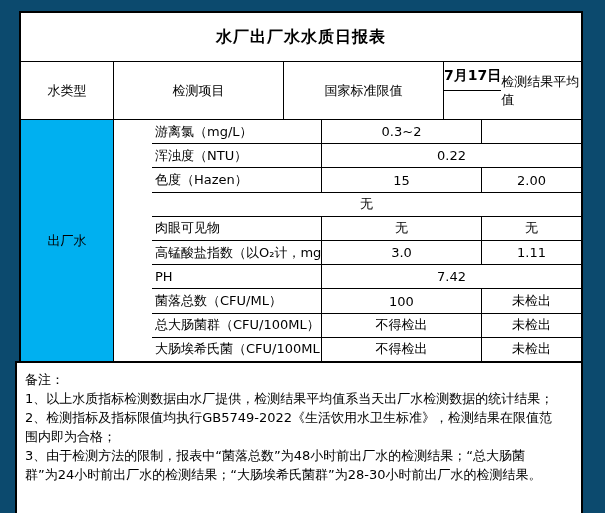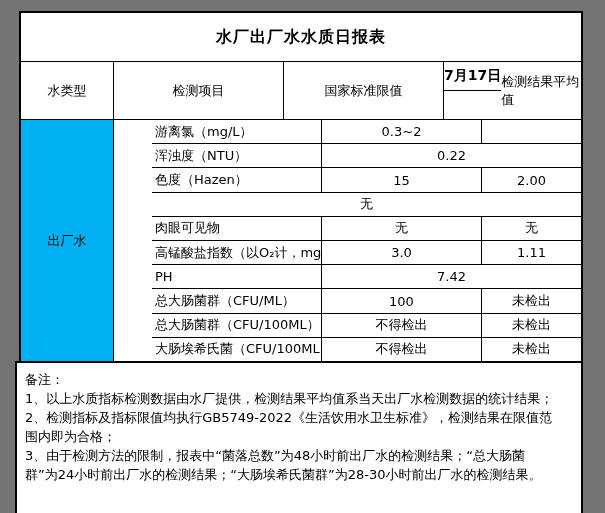--- a/index.html
+++ b/index.html
@@ -3,21 +3,21 @@
 <meta charset="utf-8">
 <style>
   * { box-sizing: border-box; margin: 0; padding: 0; }
   html, body { background: #ffffff; }
   body { font-family: "DejaVu Sans", sans-serif; color: #000; }
 
   .canvas {
     position: relative;
     width: 605px;
     height: 513px;
-    background: #737373;
+    background: #0c4a6e;
     overflow: hidden;
     font-size: 13px;
   }
 
   
   .report {
     position: absolute;
     left: 19px;
     top: 11px;
     width: 564px;
@@ -161,21 +161,21 @@
           <div class="dcell limit">3.0</div>
           <div class="dcell result">1.11</div>
         </div>
 
         <div class="drow">
           <div class="dcell item">PH</div>
           <div class="dcell result">7.42</div>
         </div>
 
         <div class="drow">
-          <div class="dcell item">总大肠菌群（CFU/ML）</div>
+          <div class="dcell item">菌落总数（CFU/ML）</div>
           <div class="dcell limit">100</div>
           <div class="dcell result">未检出</div>
         </div>
 
         <div class="drow">
           <div class="dcell item">总大肠菌群（CFU/100ML）</div>
           <div class="dcell limit">不得检出</div>
           <div class="dcell result">未检出</div>
         </div>
 

